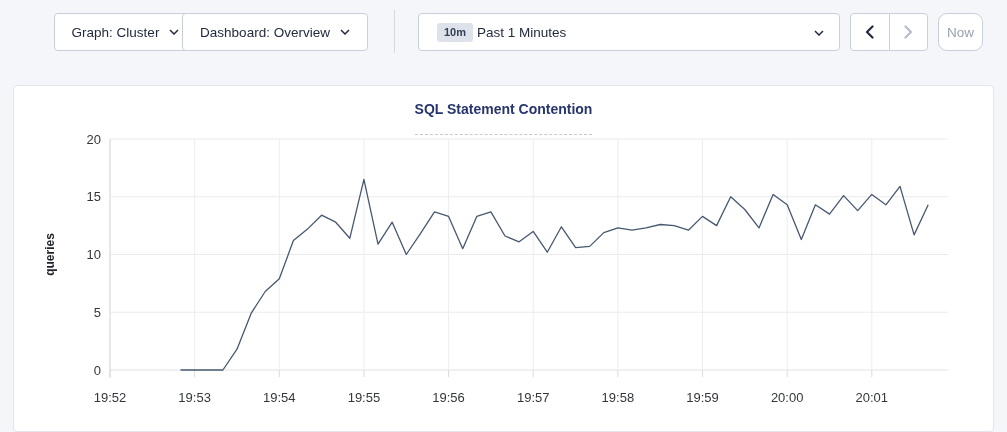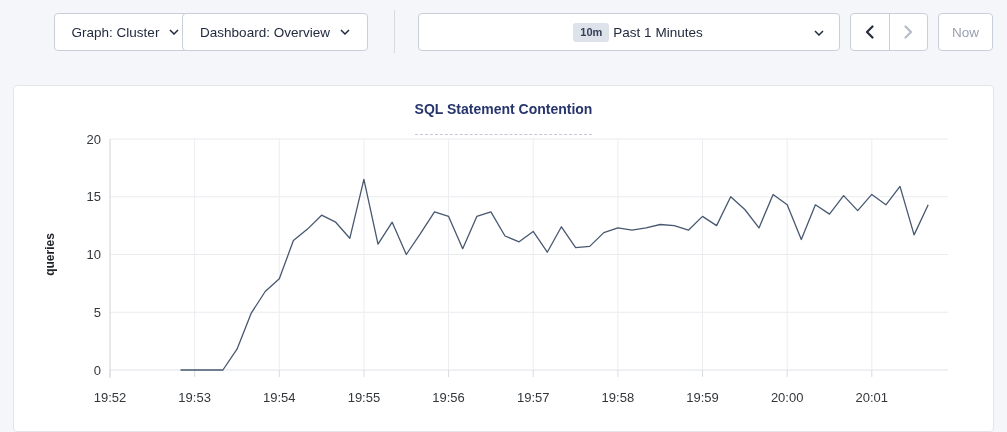--- a/index.html
+++ b/index.html
@@ -16,38 +16,38 @@
     display:flex;align-items:center;justify-content:center;gap:10px;
     font-size:13.5px;font-weight:500;color:#222b3f;cursor:pointer;
   }
   #btn-graph{left:14px;width:143px;margin-left:40px;}
   #btn-dashboard{left:182px;width:186px;}
   .toolbar-divider{
     position:absolute;left:394px;top:10px;width:1px;height:43px;
     background:#d5d9e0;
   }
   #time-selector{
-    left:418px;width:422px;justify-content:center;gap:4px;
+    left:418px;width:422px;justify-content:flex-start;gap:4px;
     padding-left:18px;
   }
   #time-selector .chev{position:absolute;right:15px;top:16px;}
   .badge{
     background:#dde2eb;color:#364058;font-size:11px;font-weight:700;
     padding:4px 7px;border-radius:3px;line-height:1;
   }
   #arrow-group{
     position:absolute;left:850px;top:13px;width:78px;height:38px;box-sizing:border-box;
     background:#fff;border:1px solid #c9cfd8;border-radius:4px;
     display:flex;
   }
   .arrow-cell{
     flex:1;display:flex;align-items:center;justify-content:center;cursor:pointer;
   }
   .arrow-cell + .arrow-cell{border-left:1px solid #c9cfd8;}
-  #btn-now{left:938px;width:55px;color:#9aa2b0;}
+  #btn-now{left:938px;width:45px;color:#9aa2b0;border-radius:9px;}
   
   .card{
     position:absolute;left:13px;top:85px;width:981px;height:347px;
     box-sizing:border-box;background:#ffffff;border:1px solid #e2e5ea;
     border-radius:4px;
   }
   .card-title-row{
     position:absolute;top:14px;left:0;width:100%;text-align:center;
   }
   .card-title{

